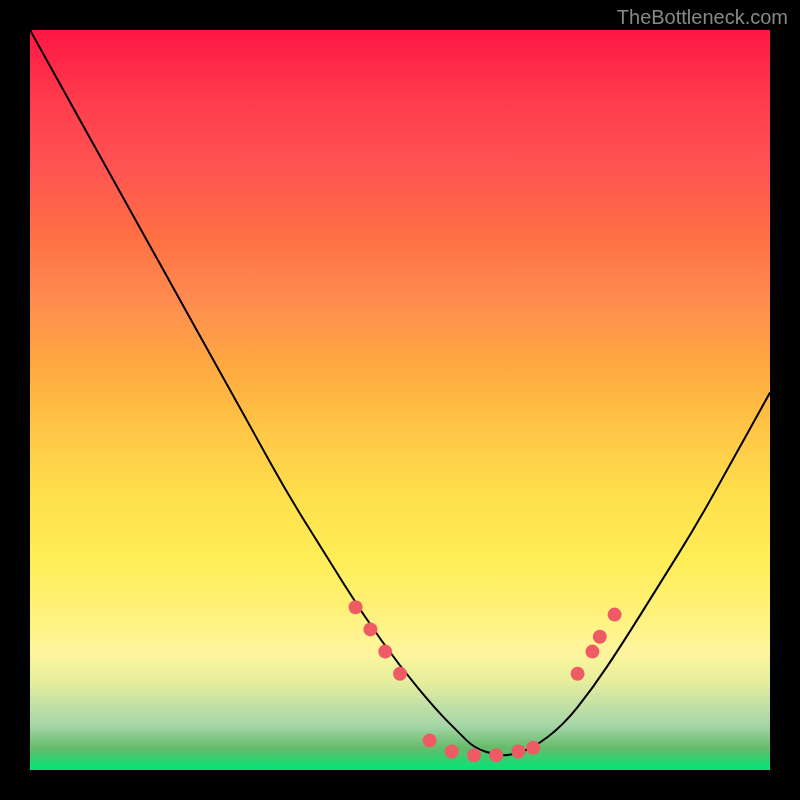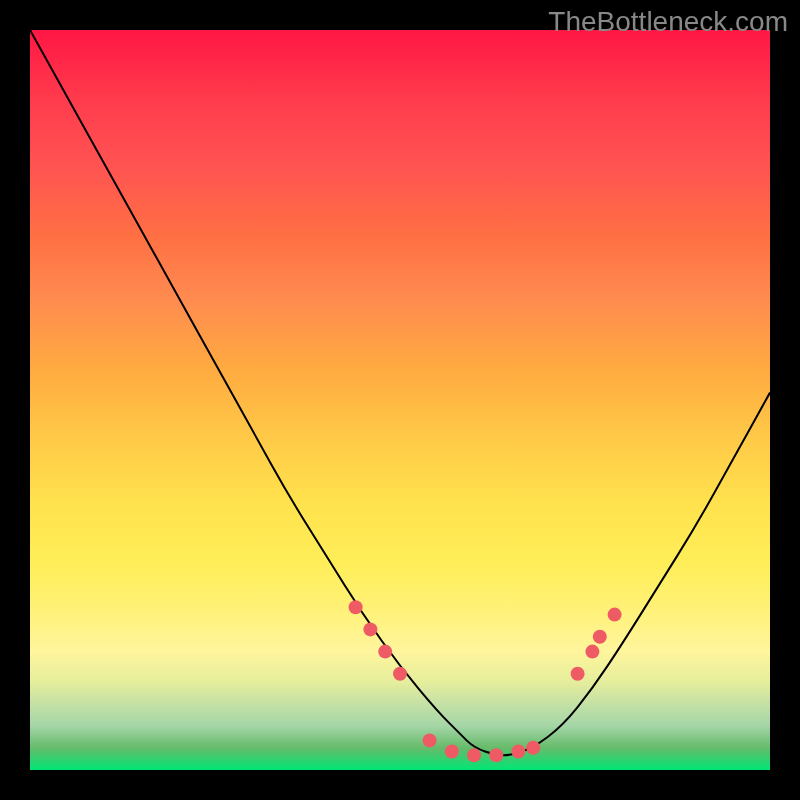--- a/index.html
+++ b/index.html
@@ -13,21 +13,21 @@
       background: #000;
       position: relative;
       overflow: hidden;
     }
     .watermark {
       position: absolute;
       top: 6px;
       right: 12px;
       color: #888;
       font-family: Arial, sans-serif;
-      font-size: 28px;
+      font-size: 20px;
       z-index: 10;
     }
     .plot-area {
       position: absolute;
       top: 30px;
       left: 30px;
       width: 740px;
       height: 740px;
       background: linear-gradient(to bottom,
         #ff1744 0%,

